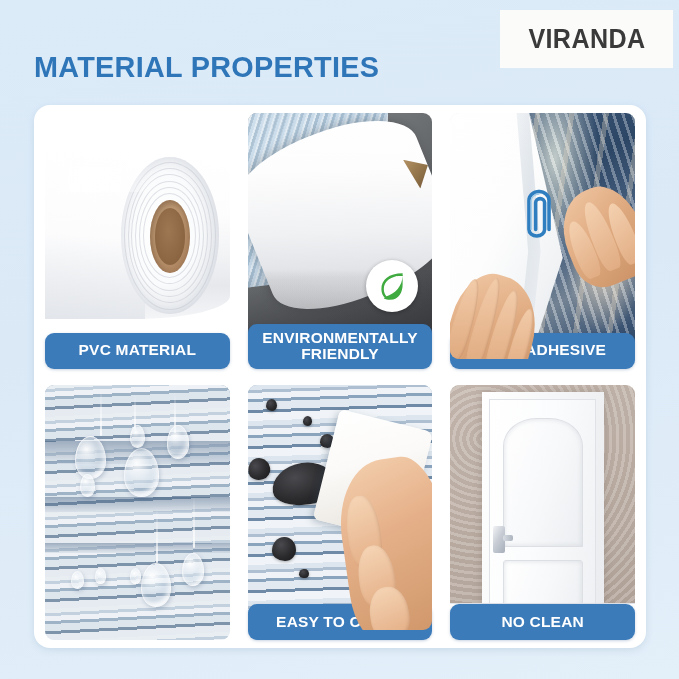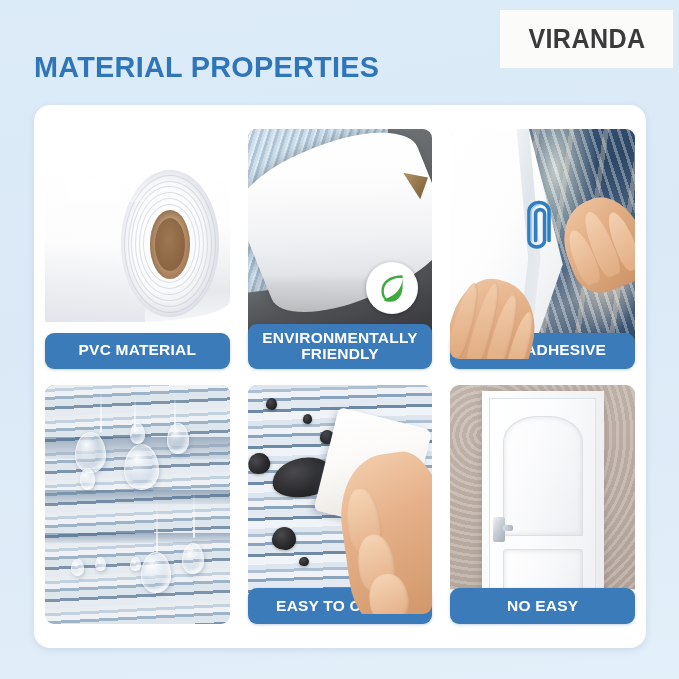--- a/index.html
+++ b/index.html
@@ -41,21 +41,21 @@
   }
 
   
   .card {
     position: absolute;
     left: 34px; top: 105px;
     width: 612px; height: 543px;
     background: #ffffff;
     border-radius: 16px;
     box-shadow: 0 2px 7px rgba(120,150,180,0.22);
-    padding: 24px 11px;
+    padding: 8px 11px;
   }
   .grid {
     width: 100%; height: 100%;
     display: grid;
     grid-template-columns: repeat(3, 1fr);
     grid-template-rows: repeat(2, 1fr);
     column-gap: 18px;
     row-gap: 16px;
   }
 
@@ -549,17 +549,17 @@
         <div class="ng-bg"></div>
         <div class="ng-frame">
           <div class="ng-door">
             <div class="ng-panel ng-panel-top"></div>
             <div class="ng-panel ng-panel-bot"></div>
             <div class="ng-handle"></div>
           </div>
         </div>
         <div class="ng-skirt"></div>
       </div>
-      <div class="label">NO EASY</div>
+      <div class="label">NO CLEAN</div>
     </div>
 
   </div>
 </div>
 
 </body></html>

